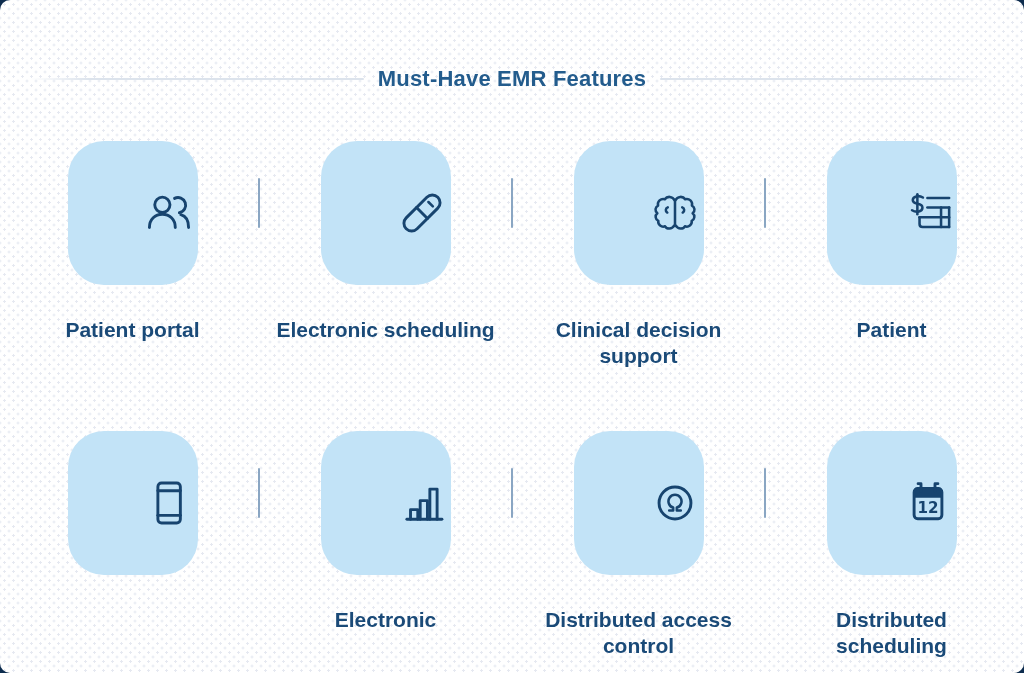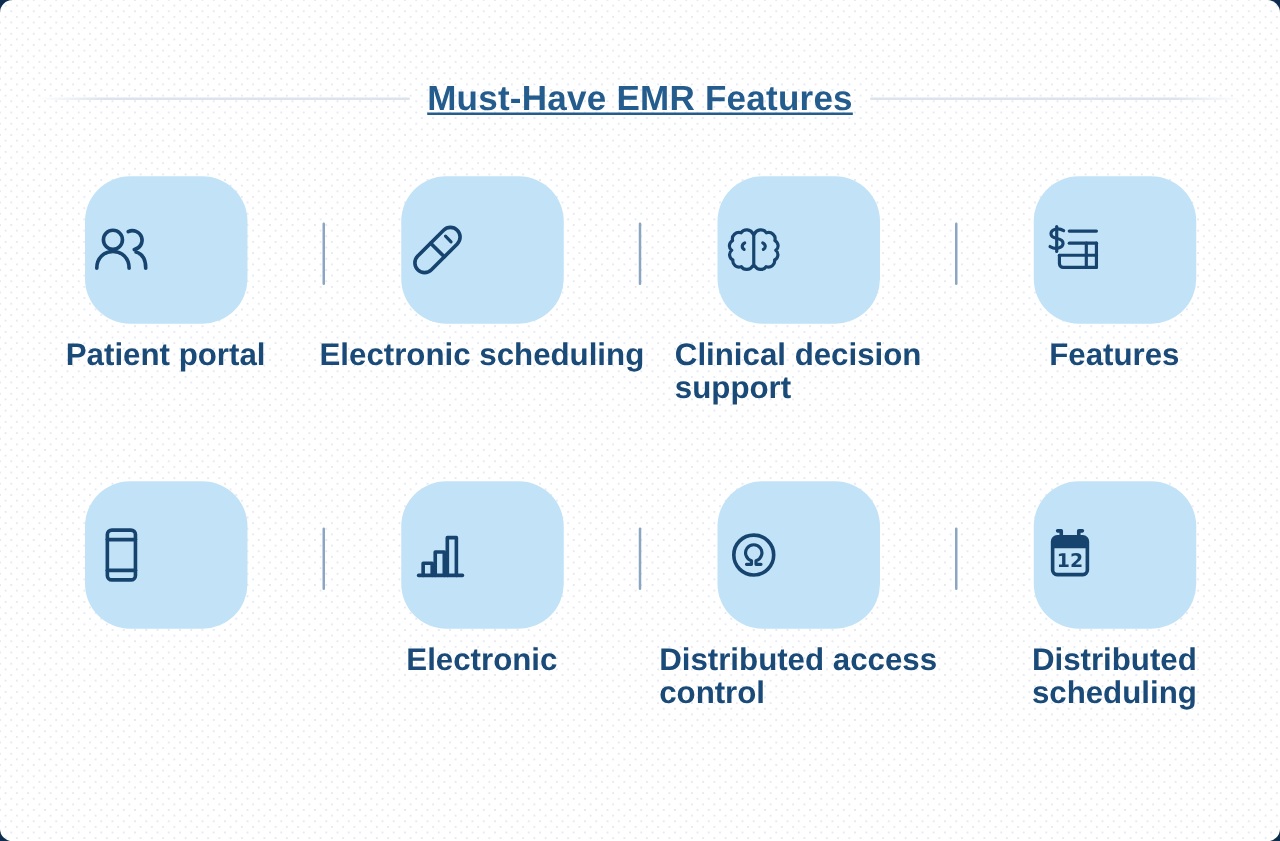--- a/index.html
+++ b/index.html
@@ -30,35 +30,35 @@
     background-position:0 0,4.5px 4.5px;
   }
   .header{
     display:flex;align-items:center;gap:14px;
     margin:66px 30px 0 30px;height:26px;
   }
   .hline{flex:1;height:2px;border-radius:1px;background:var(--header-line);}
   .hline.left{background:linear-gradient(to right, rgba(220,227,236,0), var(--header-line) 18%);}
   .hline.right{background:linear-gradient(to left, rgba(220,227,236,0), var(--header-line) 18%);}
   .title{
-    font-size:28px;font-weight:700;color:var(--title-text);
-    letter-spacing:.2px;white-space:nowrap;text-decoration:underline;
+    font-size:22px;font-weight:700;color:var(--title-text);
+    letter-spacing:.2px;white-space:nowrap;
   }
   .row{display:flex;align-items:flex-start;margin:0 7px;}
   .row.first{margin-top:49px;}
   .row.second{margin-top:62px;}
   .cell{width:251px;display:flex;flex-direction:column;align-items:center;}
   .tile{
-    width:130px;height:118px;border-radius:36px;
+    width:130px;height:144px;border-radius:36px;
     background:var(--tile-background);
-    display:flex;align-items:center;justify-content:flex-start;
+    display:flex;align-items:center;justify-content:flex-end;
   }
   .label{
-    margin-top:12px;font-size:25px;font-weight:700;line-height:26px;
-    color:var(--label-text);white-space:pre;
+    margin-top:32px;font-size:21px;font-weight:700;line-height:26px;
+    color:var(--label-text);text-align:center;white-space:pre;
   }
   .vdivider{
     width:2px;height:50px;margin-top:37px;flex-shrink:0;
     background:var(--vertical-divider);border-radius:1px;
   }
   .tile svg{width:58px;height:58px;display:block;}
   .st{
     stroke:var(--icon-stroke);fill:none;stroke-width:2.4;
     stroke-linecap:round;stroke-linejoin:round;
   }
@@ -135,21 +135,21 @@
           <path class="st thin" d="M15.2 8.5v16.5"></path>
           <path class="st thin" d="M19.8 11.2c-3.6-2.2-8.4-1-8.4 2.1c0 1.9 1.9 2.7 4 3.1c2.1 0.4 4 1.3 4 3.2c0 3.2-5 4.3-8.6 2.1"></path>
           <path class="st thin" d="M23.5 11.5h18"></path>
           <path class="st thin" d="M23.5 19.5h18"></path>
           <path class="st thin" d="M17 27.5h24.5"></path>
           <path class="st thin" d="M17 27.5v5.5c0 1.4 1.1 2.5 2.5 2.5h22"></path>
           <path class="st thin" d="M41.5 19.5v16"></path>
           <path class="st thin" d="M34.8 19.5v16"></path>
         </svg>
       </div>
-      <div class="label">Features</div>
+      <div class="label">Patient</div>
     </div>
 
   </div>
 
   <div class="row second">
 
     <div class="cell">
       <div class="tile">
         <svg viewBox="0 0 48 48">
           <rect class="st" x="14.8" y="7.5" width="18.6" height="33" rx="3"></rect>

